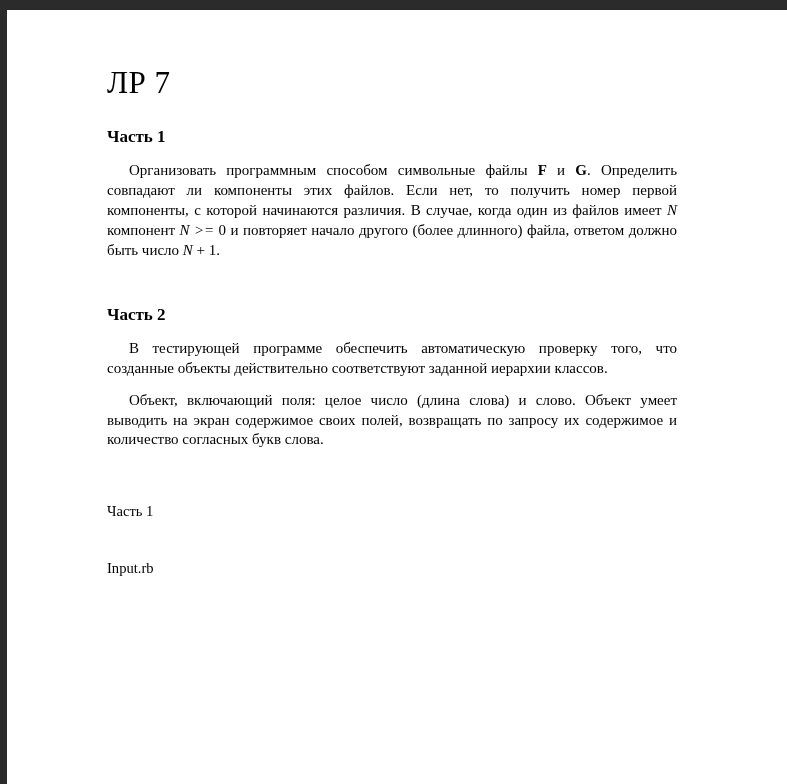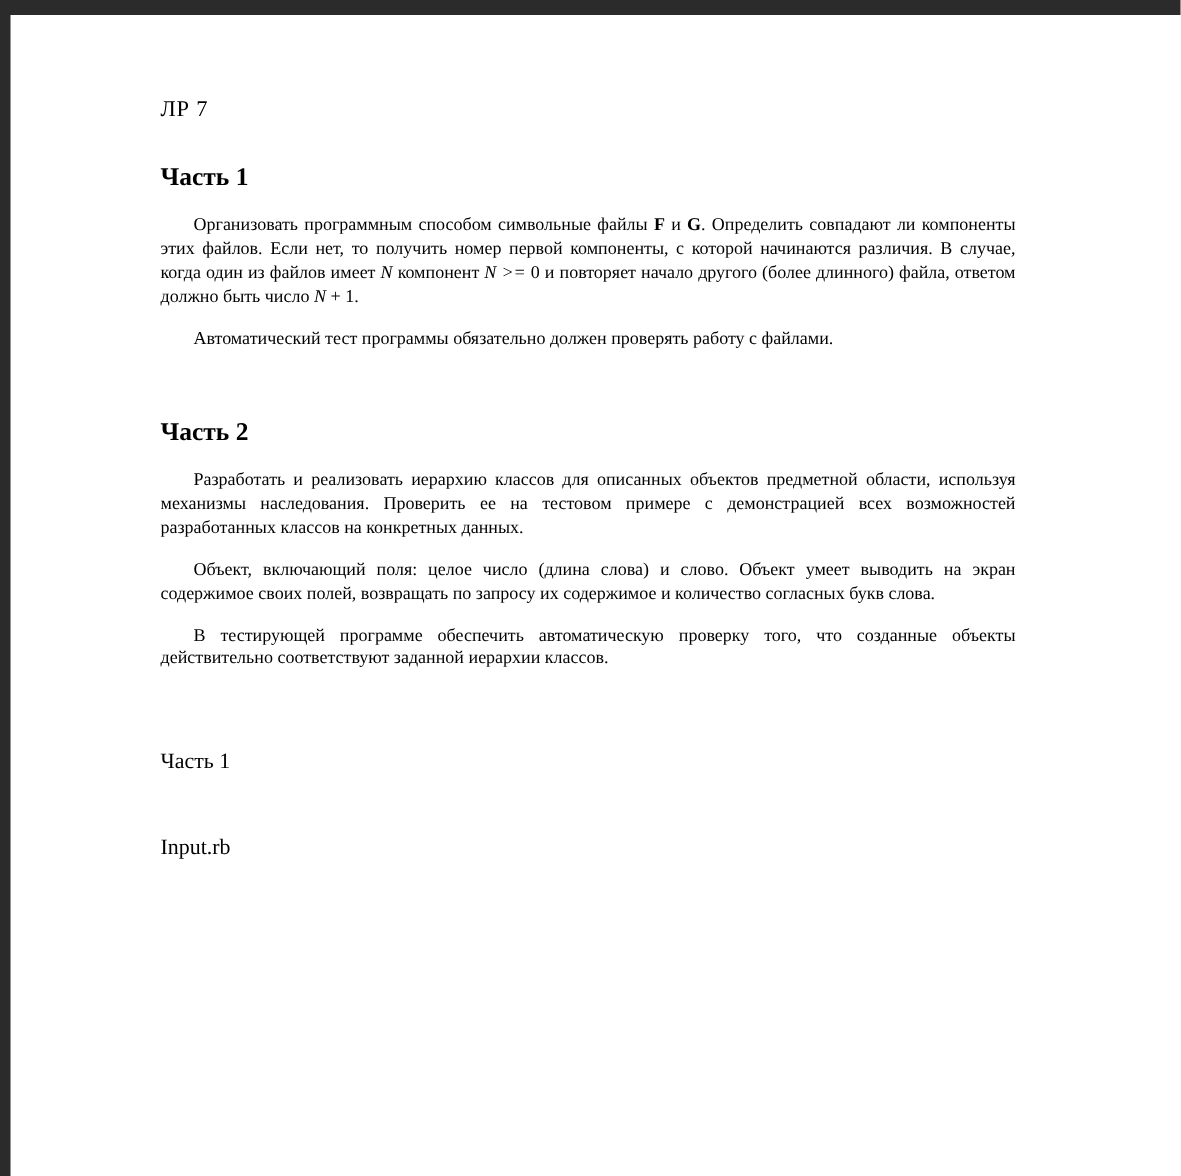--- a/index.html
+++ b/index.html
@@ -41,36 +41,36 @@
     position: absolute;
     top: 10px;
     left: 7px;
     width: 780px;
     height: 774px;
     box-sizing: border-box;
     padding: 55px 110px 0 100px;
   }
   h1.doc-title {
     font-family: "Liberation Serif", serif;
-    font-size: 15px;
+    font-size: 31px;
     font-weight: normal;
     letter-spacing: 0.5px;
     margin: 0 0 26px 0;
   }
   h2.section-heading {
     font-family: "Liberation Serif", serif;
     font-size: 17px;
     font-weight: bold;
     margin: 0 0 14px 0;
   }
   h2.section-heading.second {
     margin-top: 44px;
   }
   p.para {
-    font-size: 12px;
+    font-size: 15px;
     line-height: 1.33;
     text-align: justify;
     text-indent: 22px;
     margin: 0 0 0 0;
   }
   p.para + p.para {
     margin-top: 12px;
   }
   p.para.tight + p.para.tight {
     margin-top: 2px;
@@ -100,27 +100,25 @@
   <div class="top-bar"></div>
   <div class="left-rail"></div>
 
   <div class="content">
 
     <h1 class="doc-title">ЛР 7</h1>
 
     <h2 class="section-heading">Часть 1</h2>
 
     <p class="para">Организовать программным способом символьные файлы <span class="bold">F</span> и <span class="bold">G</span>. Определить совпадают ли компоненты этих файлов. Если нет, то получить номер первой компоненты, с которой начинаются различия. В случае, когда один из файлов имеет <span class="math-it">N</span> компонент <span class="math-it">N</span> <span class="math-it">&gt;=</span> 0 и повторяет начало другого (более длинного) файла, ответом должно быть число <span class="math-it">N</span> + 1.</p>
-    <p class="para">Автоматический тест программы обязательно должен проверять работу с файлами.</p>
 
     <h2 class="section-heading second">Часть 2</h2>
 
-    <p class="para">Разработать и реализовать иерархию классов для описанных объектов предметной области, используя механизмы наследования. Проверить ее на тестовом примере с демонстрацией всех возможностей разработанных классов на конкретных данных.</p>
+    <p class="para">В тестирующей программе обеспечить автоматическую проверку того, что созданные объекты действительно соответствуют заданной иерархии классов.</p>
     <p class="para tight">Объект, включающий поля: целое число (длина слова) и слово. Объект умеет выводить на экран содержимое своих полей, возвращать по запросу их содержимое и количество согласных букв слова.</p>
-    <p class="para">В тестирующей программе обеспечить автоматическую проверку того, что созданные объекты действительно соответствуют заданной иерархии классов.</p>
 
     <div class="code-block">
       <span class="code-line">Часть 1</span>
       <span class="code-line">Input.rb</span>
       
       
       
       
     </div>
 

